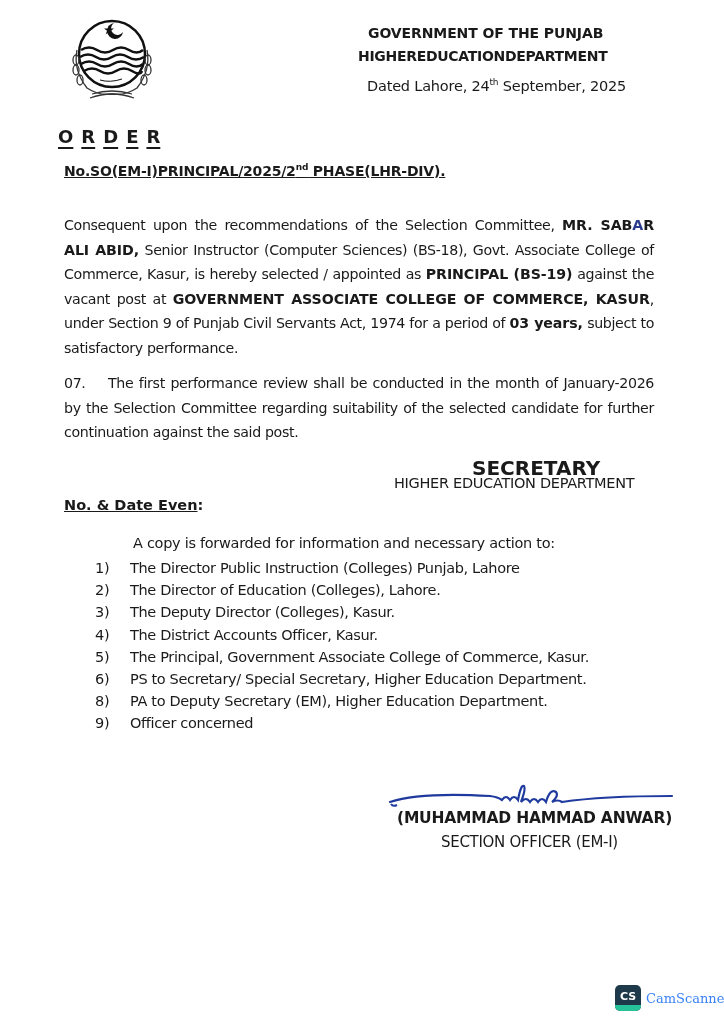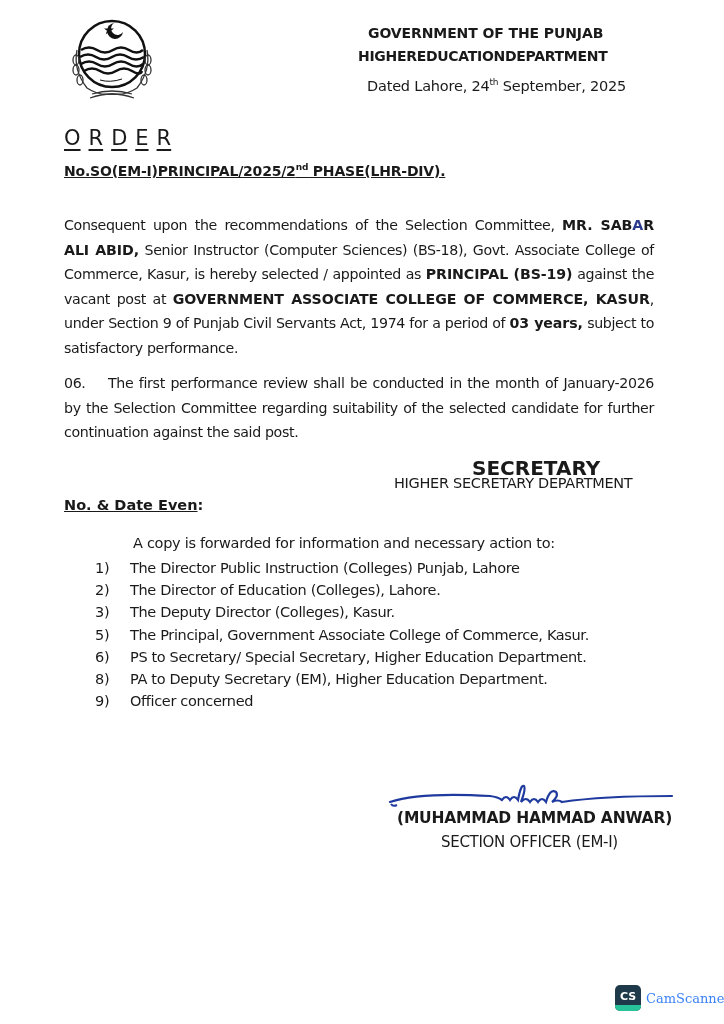--- a/index.html
+++ b/index.html
@@ -7,21 +7,21 @@
     width:724px; height:1024px; background:#ffffff; position:relative; overflow:hidden;
     font-family:"DejaVu Sans", sans-serif; color:#1a1a1a;
   }
   .abs { position:absolute; }
   .logo { left:62px; top:8px; width:100px; height:100px; }
   .hdr { left:358px; width:280px; font-family:"DejaVu Sans", sans-serif; }
   .hdr1 { top:25px; font-size:14px; font-weight:bold; left:368px; letter-spacing:-0.1px; }
   .hdr2 { top:48px; font-size:14px; font-weight:bold; letter-spacing:-0.3px; }
   .hdr3 { top:78px; font-size:14.5px; left:367px; letter-spacing:-0.2px; }
   sup { font-size:9px; vertical-align:6px; line-height:0; }
-  .order { left:64px; top:126px; font-size:21px; font-weight:normal; letter-spacing:0; }
+  .order { left:58px; top:126px; font-size:18px; font-weight:bold; letter-spacing:0; }
   .order span { text-decoration:underline; text-decoration-thickness:2px; text-underline-offset:4px; margin-right:8px; }
   .ref { left:64px; top:163px; font-size:14px; font-weight:bold; text-decoration:underline; letter-spacing:-0.2px; }
   .para { left:64px; width:590px; font-size:14.2px; line-height:24.5px; text-align:justify; letter-spacing:-0.35px; }
   .p1 { top:213px; }
   .p2 { top:371px; }
   .para b { font-weight:bold; letter-spacing:-0.1px; }
   .sabar-a { color:#2a3a8c; }
   .sec-title { left:472px; top:456px; font-size:20px; font-weight:bold; }
   .sec-dept { left:394px; top:475px; font-size:14.5px; letter-spacing:-0.3px; }
   .nodate { left:64px; top:497px; font-size:14.5px; font-weight:bold; }
@@ -74,31 +74,32 @@
 <div class="abs hdr hdr2">HIGHEREDUCATIONDEPARTMENT</div>
 <div class="abs hdr hdr3"><span>Dated Lahore, 24</span><sup>th</sup><span> September, 2025</span></div>
 
 <div class="abs order">
   <span>O</span><span>R</span><span>D</span><span>E</span><span>R</span>
 </div>
 <div class="abs ref"><span>No.SO(EM-I)PRINCIPAL/2025/2</span><sup>nd</sup><span> PHASE(LHR-DIV).</span></div>
 
 <div class="abs para p1"><span>Consequent upon the recommendations of the Selection Committee, </span><b><span>MR. SAB</span><span class="sabar-a">A</span><span>R ALI ABID,</span></b><span> Senior Instructor (Computer Sciences) (BS-18), Govt. Associate College of Commerce, Kasur, is hereby selected / appointed as </span><b>PRINCIPAL (BS-19)</b><span> against the vacant post at </span><b>GOVERNMENT ASSOCIATE COLLEGE OF COMMERCE, KASUR</b><span>, under Section 9 of Punjab Civil Servants Act, 1974 for a period of </span><b>03 years,</b><span> subject to satisfactory performance.</span></div>
 
-<div class="abs para p2"><span style="display:inline-block;width:44px;">06.</span><span>The first performance review shall be conducted in the month of January-2026 by the Selection Committee regarding suitability of the selected candidate for further continuation against the said post.</span></div>
+<div class="abs para p2"><span style="display:inline-block;width:44px;">07.</span><span>The first performance review shall be conducted in the month of January-2026 by the Selection Committee regarding suitability of the selected candidate for further continuation against the said post.</span></div>
 
 <div class="abs sec-title">SECRETARY</div>
-<div class="abs sec-dept">HIGHER SECRETARY DEPARTMENT</div>
+<div class="abs sec-dept">HIGHER EDUCATION DEPARTMENT</div>
 
 <div class="abs nodate"><span class="u">No. &amp; Date Even</span><span>:</span></div>
 <div class="abs fwd">A copy is forwarded for information and necessary action to:</div>
 <div class="abs list">
   <div class="li"><span class="n">1)</span><span>The Director Public Instruction (Colleges) Punjab, Lahore</span></div>
   <div class="li"><span class="n">2)</span><span>The Director of Education (Colleges), Lahore.</span></div>
   <div class="li"><span class="n">3)</span><span>The Deputy Director (Colleges), Kasur.</span></div>
+  <div class="li"><span class="n">4)</span><span>The District Accounts Officer, Kasur.</span></div>
   <div class="li"><span class="n">5)</span><span>The Principal, Government Associate College of Commerce, Kasur.</span></div>
   <div class="li"><span class="n">6)</span><span>PS to Secretary/ Special Secretary, Higher Education Department.</span></div>
   <div class="li"><span class="n">8)</span><span>PA to Deputy Secretary (EM), Higher Education Department.</span></div>
   <div class="li"><span class="n">9)</span><span>Officer concerned</span></div>
 </div>
 
 <div class="abs sig">
   <svg width="300" height="40" viewBox="0 0 300 40">
     <path d="M2 22 q30 -10 100 -6 q8 1 12 4 q4 -6 8 0 q4 -6 8 0 q3 -16 6 -14 q2 3 -3 16 q5 -6 9 0 q4 -6 8 0 q4 -6 8 0 q4 -14 10 -10 q3 4 -4 10 q6 -3 10 0 q40 -6 110 -6" fill="none" stroke="#1f3a9e" stroke-width="2.2" stroke-linecap="round"></path>
     <path d="M3 24 q2 3 6 1" fill="none" stroke="#1f3a9e" stroke-width="2"></path>

